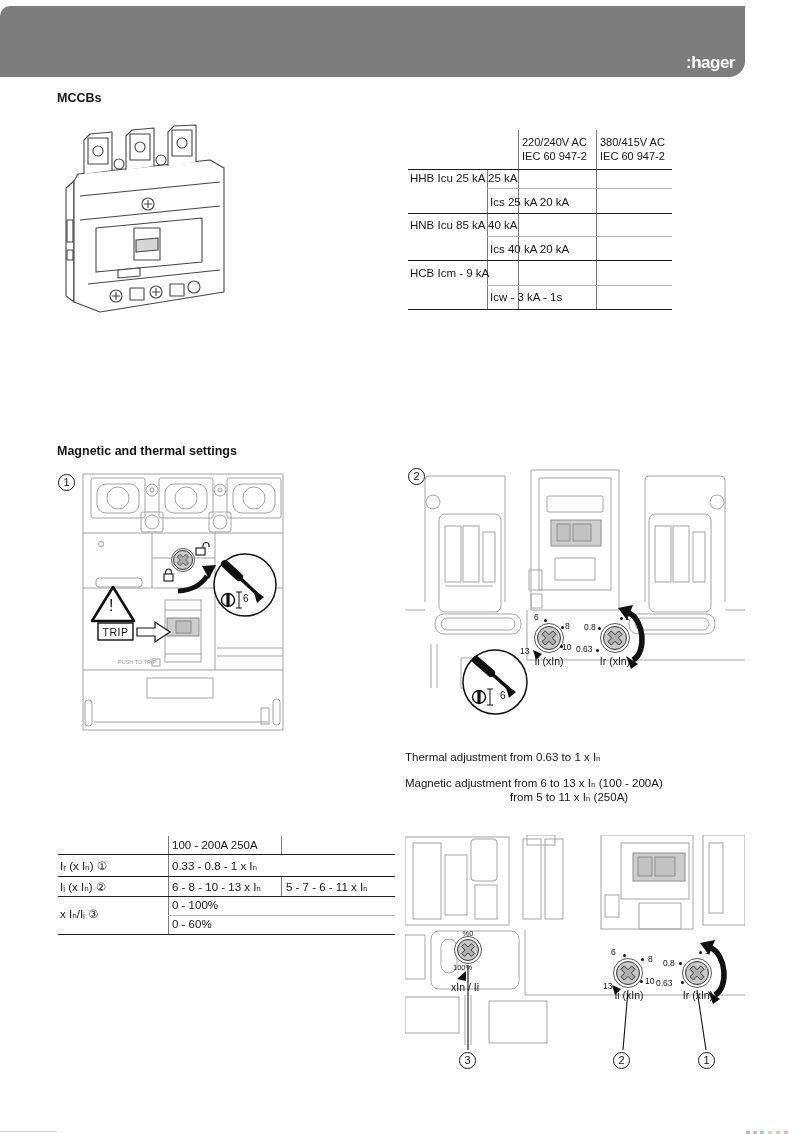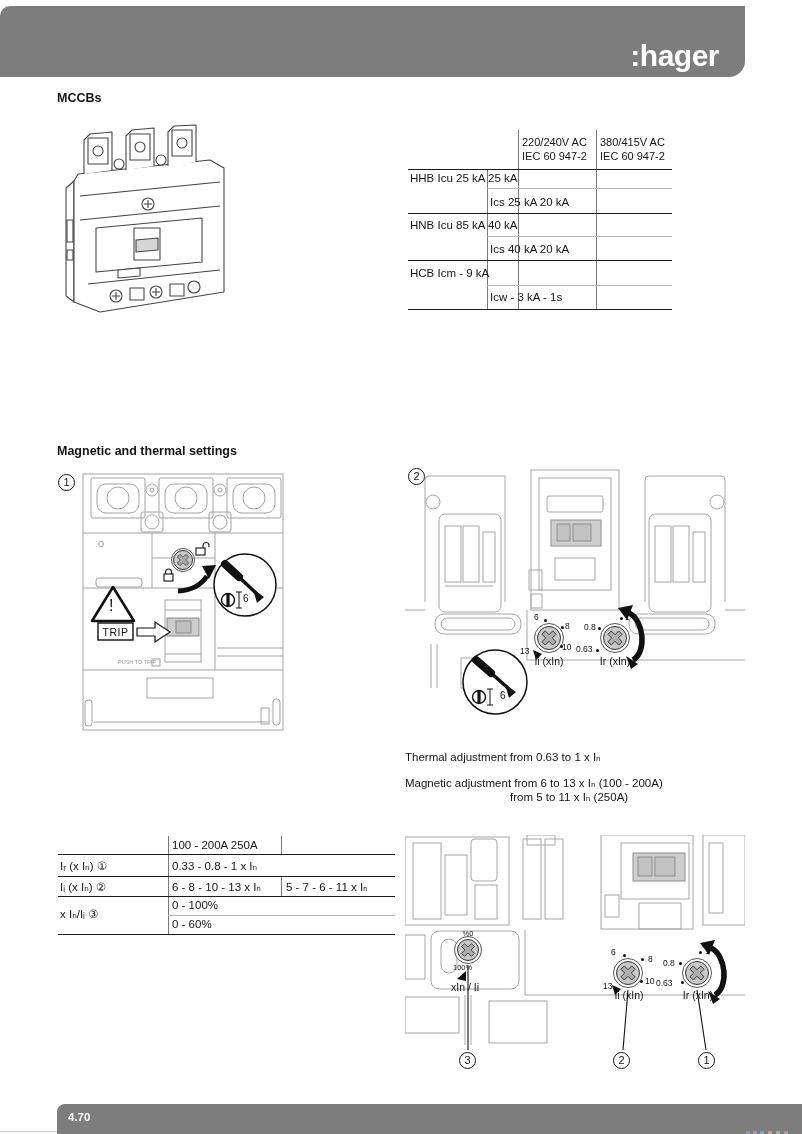--- a/index.html
+++ b/index.html
@@ -14,21 +14,21 @@
   .vl{position:absolute;width:1px;background:#787878}
   .tick{position:absolute;font-size:8.5px;white-space:nowrap;color:#111}
   .dot{position:absolute;width:3px;height:3px;background:#111;border-radius:50%}
   .circnum{position:absolute;width:17px;height:17px;border:1.3px solid #161616;border-radius:50%;
            font-size:11px;line-height:15.5px;text-align:center;background:#fff;box-sizing:border-box;font-weight:500}
   .diagram{position:absolute}
   .diagram svg{position:absolute;left:0;top:0}
   .dial-label{position:absolute;font-size:10.5px;text-align:center;white-space:nowrap}
   .hdr-bar{position:absolute;left:0;top:6px;width:745px;height:71px;background:#7d7d7d;border-radius:10px 0 16px 0}
   .hdr-title{position:absolute;left:57px;top:17px;font-size:19.5px;line-height:24px;color:#fff;letter-spacing:.2px}
-  .hdr-logo{position:absolute;right:26px;bottom:4px;font-size:30px;font-weight:bold;color:#fff;letter-spacing:-.5px}
+  .hdr-logo{position:absolute;right:10px;bottom:4px;font-size:17px;font-weight:bold;color:#fff;letter-spacing:-.5px}
   .section-label{position:absolute;font-size:12.5px;font-weight:bold}
   .ftr-bar{position:absolute;left:57px;top:1104px;width:745px;height:30px;background:#7d7d7d;border-radius:8px 0 0 0}
   .ftr-page{position:absolute;left:11px;top:7px;font-size:11.5px;font-weight:bold;color:#fff}
   .ftr-center{position:absolute;left:0;top:1112px;width:802px;text-align:center;font-size:10.5px;color:#fff}
   .regmark{position:absolute;width:4px;height:3px;opacity:.7}
 </style>
 </head>
 <body>
 
 <div class="page">
@@ -368,23 +368,20 @@
     <span class="dot" style="left:294px;top:116px"></span>
     <span class="dot" style="left:274px;top:127px"></span>
     <span class="dot" style="left:276px;top:146px"></span>
     <span class="dial-label" style="left:263px;top:154px;width:60px">Ir (xIn)</span>
     <span class="circnum" style="left:54px;top:217px">3</span>
     <span class="circnum" style="left:208px;top:217px">2</span>
     <span class="circnum" style="left:293px;top:217px">1</span>
   </div>
 
   <div class="abs" style="left:0;top:1131px;width:57px;height:1px;background:#c9c9c9"></div>
-  <div class="ftr-bar">
-    <span class="ftr-page">4.70</span>
-  </div>
   <div>
     <span class="regmark" style="left:746px;top:1131px;background:#8d98c4"></span>
     <span class="regmark" style="left:753px;top:1131px;background:#b39ac6"></span>
     <span class="regmark" style="left:760px;top:1131px;background:#7fb0d6"></span>
     <span class="regmark" style="left:768px;top:1131px;background:#cfc29a"></span>
     <span class="regmark" style="left:776px;top:1131px;background:#a9c49a"></span>
     <span class="regmark" style="left:784px;top:1131px;background:#c4a0a0"></span>
   </div>
 
 </div>

